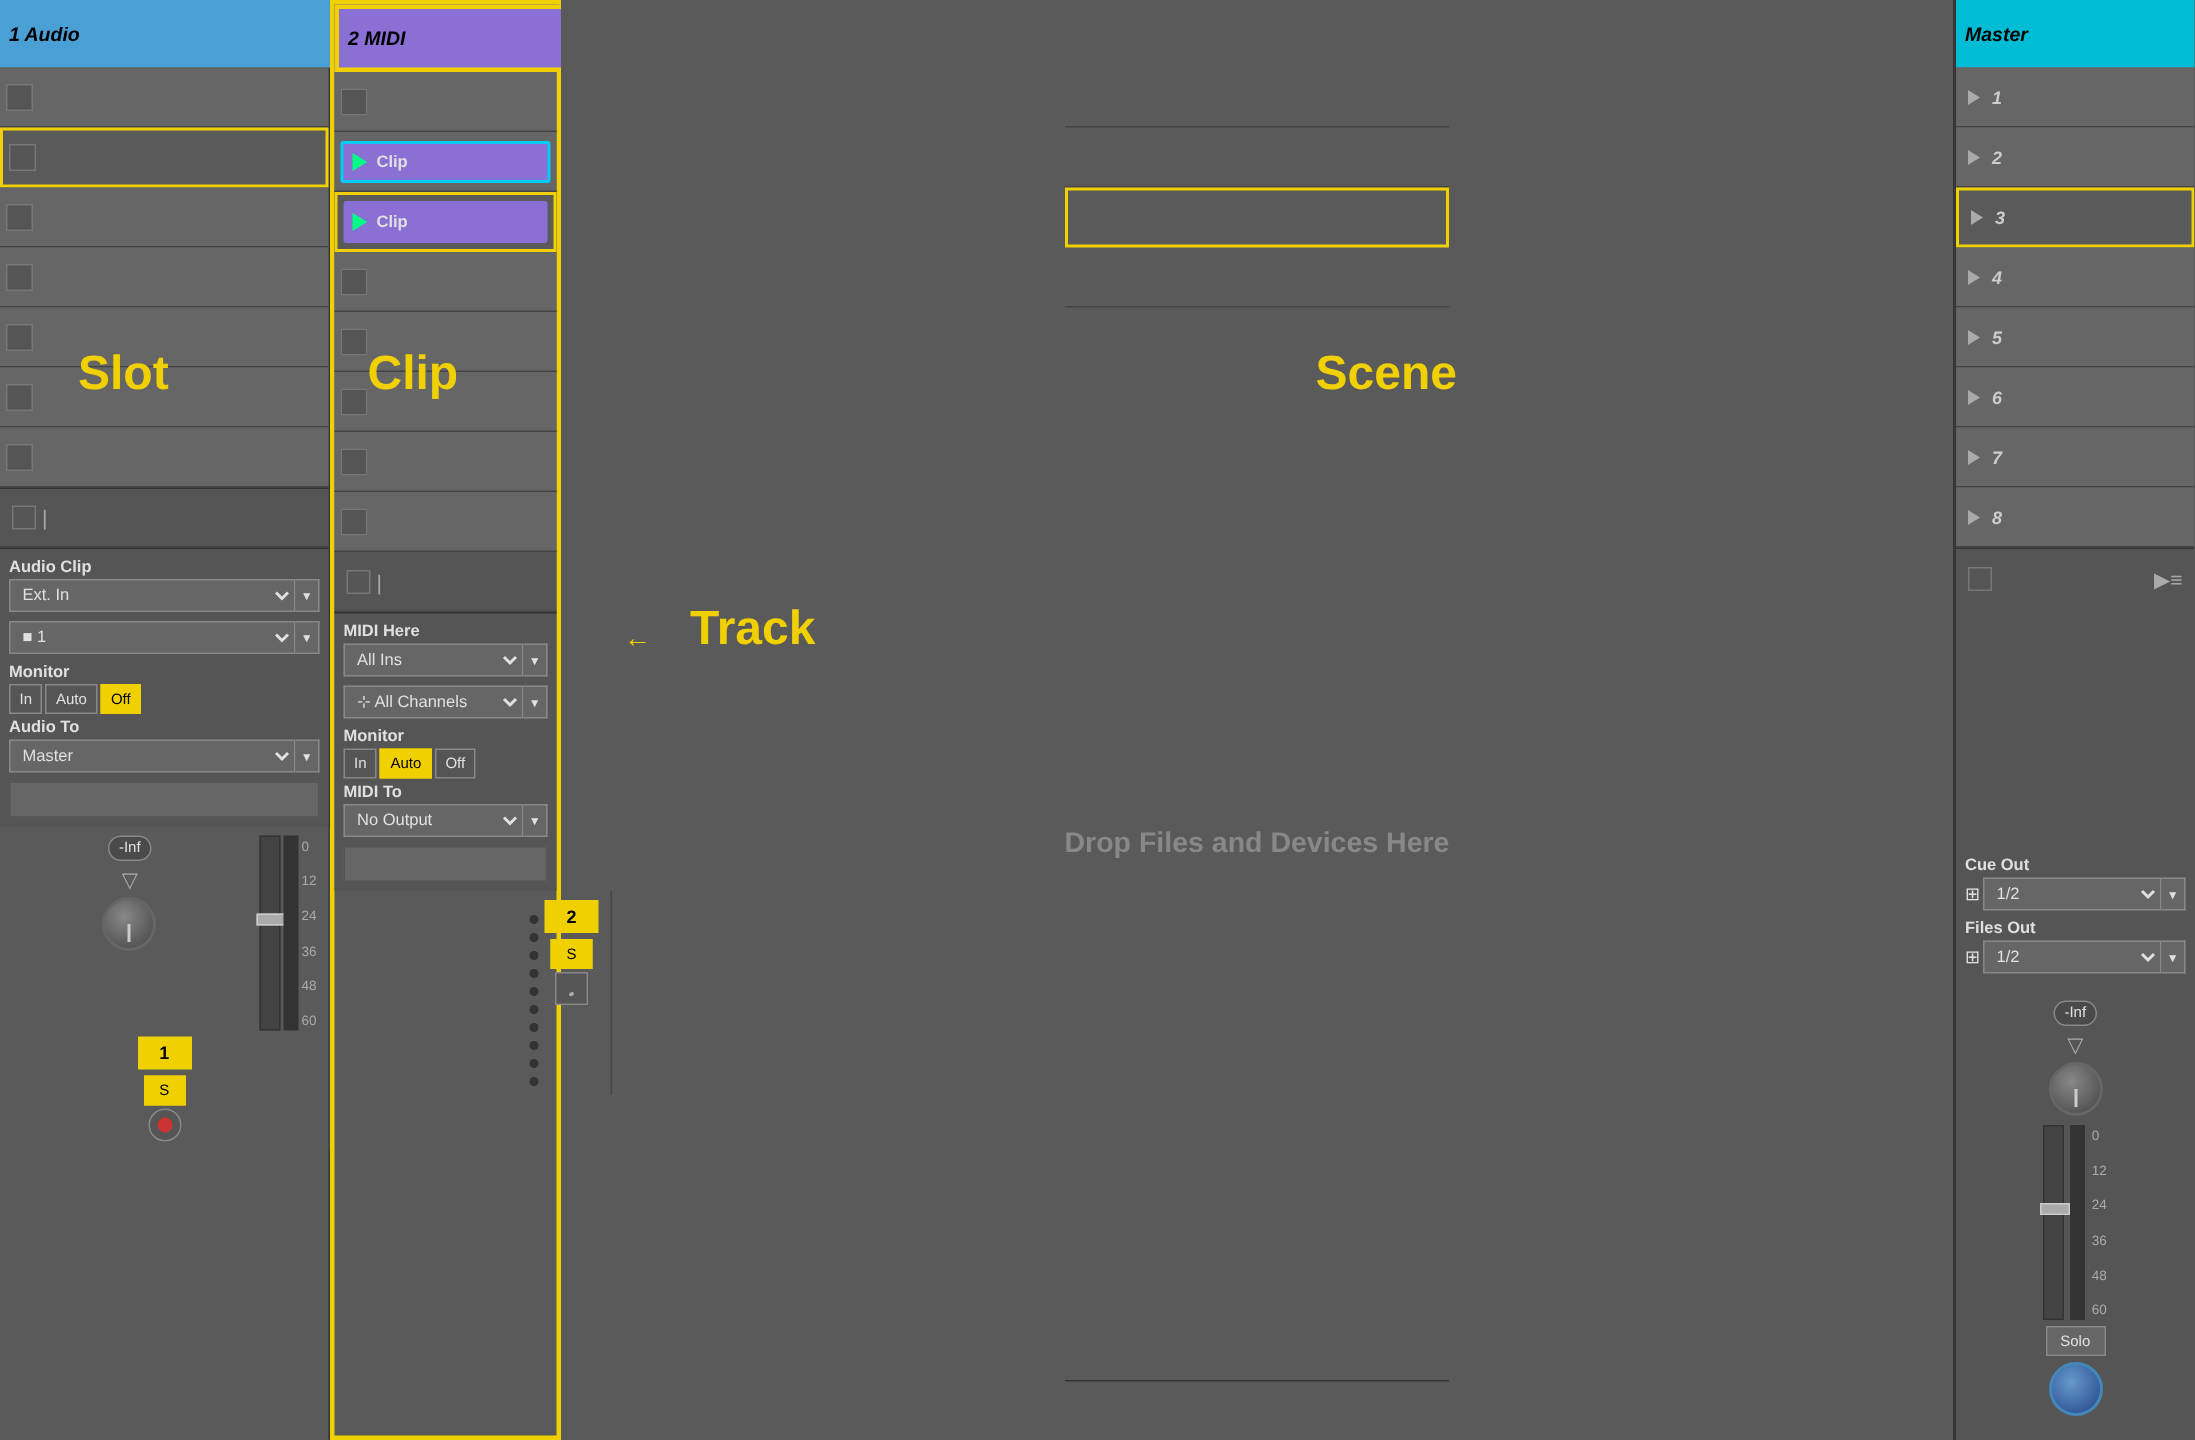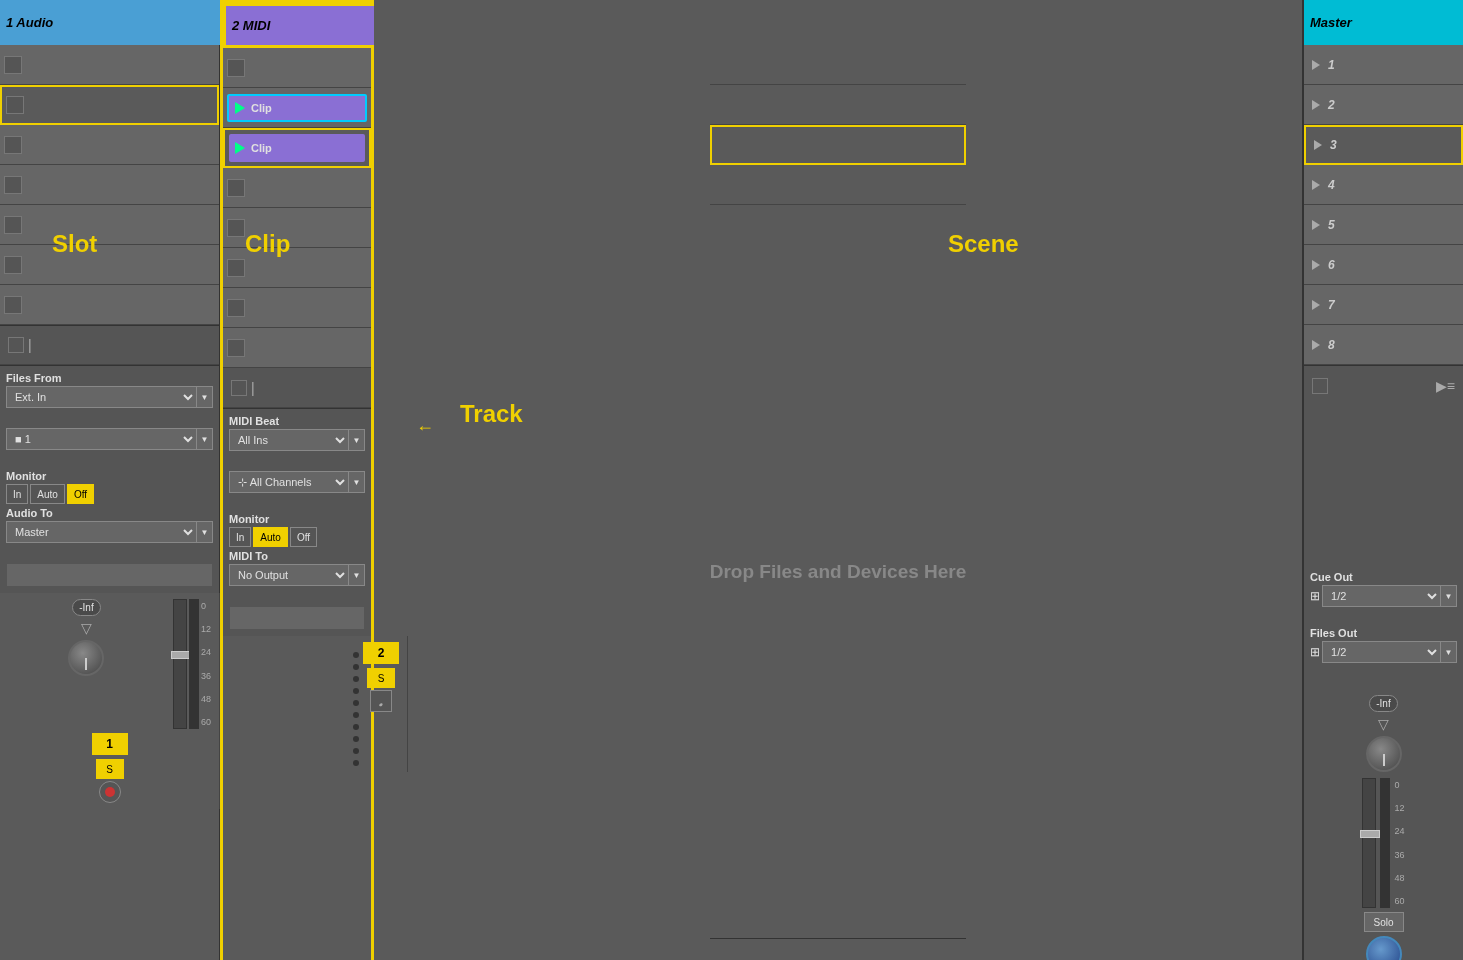--- a/index.html
+++ b/index.html
@@ -126,21 +126,21 @@
     .control-label {
       font-weight: bold;
       color: #e0e0e0;
       margin-bottom: 2px;
       font-size: 11px;
     }
 
     .dropdown-row {
       display: flex;
       align-items: center;
-      margin-bottom: 20px;
+      margin-bottom: 6px;
     }
 
     .dropdown {
       background: #666;
       border: 1px solid #888;
       color: #e0e0e0;
       font-size: 11px;
       padding: 2px 4px;
       height: 22px;
       flex: 1;
@@ -383,21 +383,21 @@
       left: 0;
       width: 100%;
       height: 100%;
       pointer-events: none;
       z-index: 10;
     }
 
     .annotation-slot {
       position: absolute;
       color: #f0d000;
-      font-size: 24px;
+      font-size: 32px;
       font-weight: bold;
     }
 
     .small-stop-btn {
       width: 16px;
       height: 16px;
       background: #555;
       border: 1px solid #777;
     }
 
@@ -415,21 +415,21 @@
 
 <div class="main-layout">
   <div class="session-wrapper">
 
     <div class="annotations-layer">
 
       <div class="annotation-slot" style="left: 52px; top: 230px;">Slot</div>
 
       <div class="annotation-slot" style="left: 245px; top: 230px;">Clip</div>
 
-      <div class="annotation-slot" style="left: 948px; top: 230px;">Scene</div>
+      <div class="annotation-slot" style="left: 877px; top: 230px;">Scene</div>
 
       <div class="annotation-slot" style="left: 460px; top: 400px;">Track</div>
       <div style="position:absolute; left:416px; top:415px; color:#f0d000; font-size:18px; font-weight:bold;">←</div>
     </div>
 
     <div class="session-area">
 
       <div class="track-column" style="width:220px; background:#5a5a5a;">
 
         <div class="track-header audio-header">
@@ -460,21 +460,21 @@
         <div class="clip-slot">
           <div class="clip-slot-stop"></div>
         </div>
 
         <div class="stop-all-row" style="border-top:1px solid #333;">
           <div class="small-stop-btn"></div>
           <span style="margin-left:4px; font-size:14px; color:#aaa;">|</span>
         </div>
 
         <div class="track-controls">
-          <div class="control-label">Files From</div>
+          <div class="control-label">Audio Clip</div>
           <div class="dropdown-row">
             <select class="dropdown">
               <option>Ext. In</option>
             </select>
             <div class="dropdown-arrow">▼</div>
           </div>
           <div class="dropdown-row">
             <select class="dropdown">
               <option>■ 1</option>
             </select>
@@ -570,21 +570,21 @@
         <div class="clip-slot">
           <div class="clip-slot-stop"></div>
         </div>
 
         <div class="stop-all-row">
           <div class="small-stop-btn"></div>
           <span style="margin-left:4px; font-size:14px; color:#aaa;">|</span>
         </div>
 
         <div class="track-controls">
-          <div class="control-label">MIDI Beat</div>
+          <div class="control-label">MIDI Here</div>
           <div class="dropdown-row">
             <select class="dropdown">
               <option>All Ins</option>
             </select>
             <div class="dropdown-arrow">▼</div>
           </div>
           <div class="dropdown-row">
             <select class="dropdown">
               <option>⊹ All Channels</option>
             </select>

